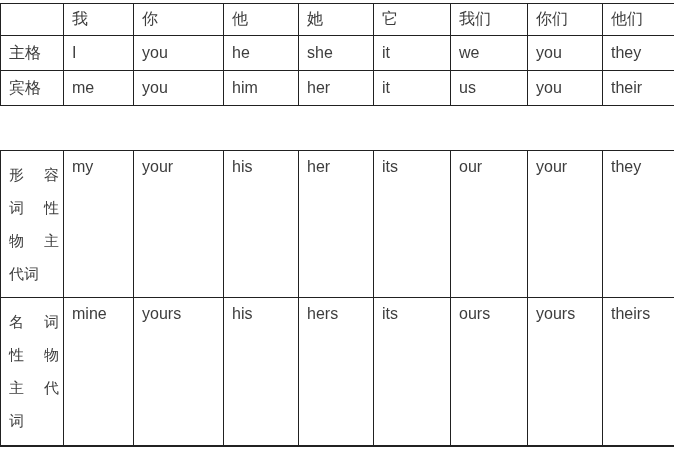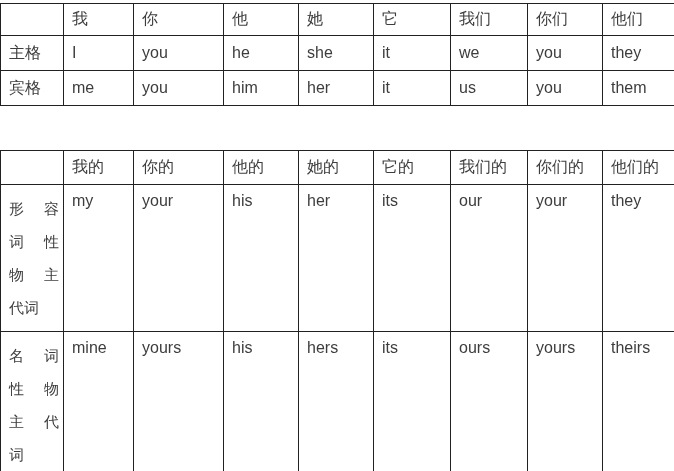--- a/index.html
+++ b/index.html
@@ -98,49 +98,38 @@
     </tr>
     <tr class="drow">
       <td class="cn lblcell">宾格</td>
       <td>me</td>
       <td>you</td>
       <td>him</td>
       <td>her</td>
       <td>it</td>
       <td>us</td>
       <td>you</td>
-      <td>them</td>
+      <td>their</td>
     </tr>
   </tbody>
     </table>
 
   <table class="grid t2">
     <colgroup>
       <col style="width:63px">
         <col style="width:70px">
         <col style="width:90px">
       <col style="width:75px">
         <col style="width:75px">
         <col style="width:77px">
       <col style="width:77px">
         <col style="width:75px">
         <col style="width:72px">
     </colgroup>
     <tbody>
-        <tr class="hrow">
-      <td class="cn"></td>
-      <td class="cn">我的</td>
-      <td class="cn">你的</td>
-      <td class="cn">他的</td>
-      <td class="cn">她的</td>
-      <td class="cn">它的</td>
-      <td class="cn">我们的</td>
-      <td class="cn">你们的</td>
-      <td class="cn">他们的</td>
-    </tr>
     <tr class="tall1">
       <td class="cn lblcell">
         <div class="rline just">
               <span>形</span>
               <span>容</span>
             </div>
         <div class="rline just">
               <span>词</span>
               <span>性</span>
             </div>

